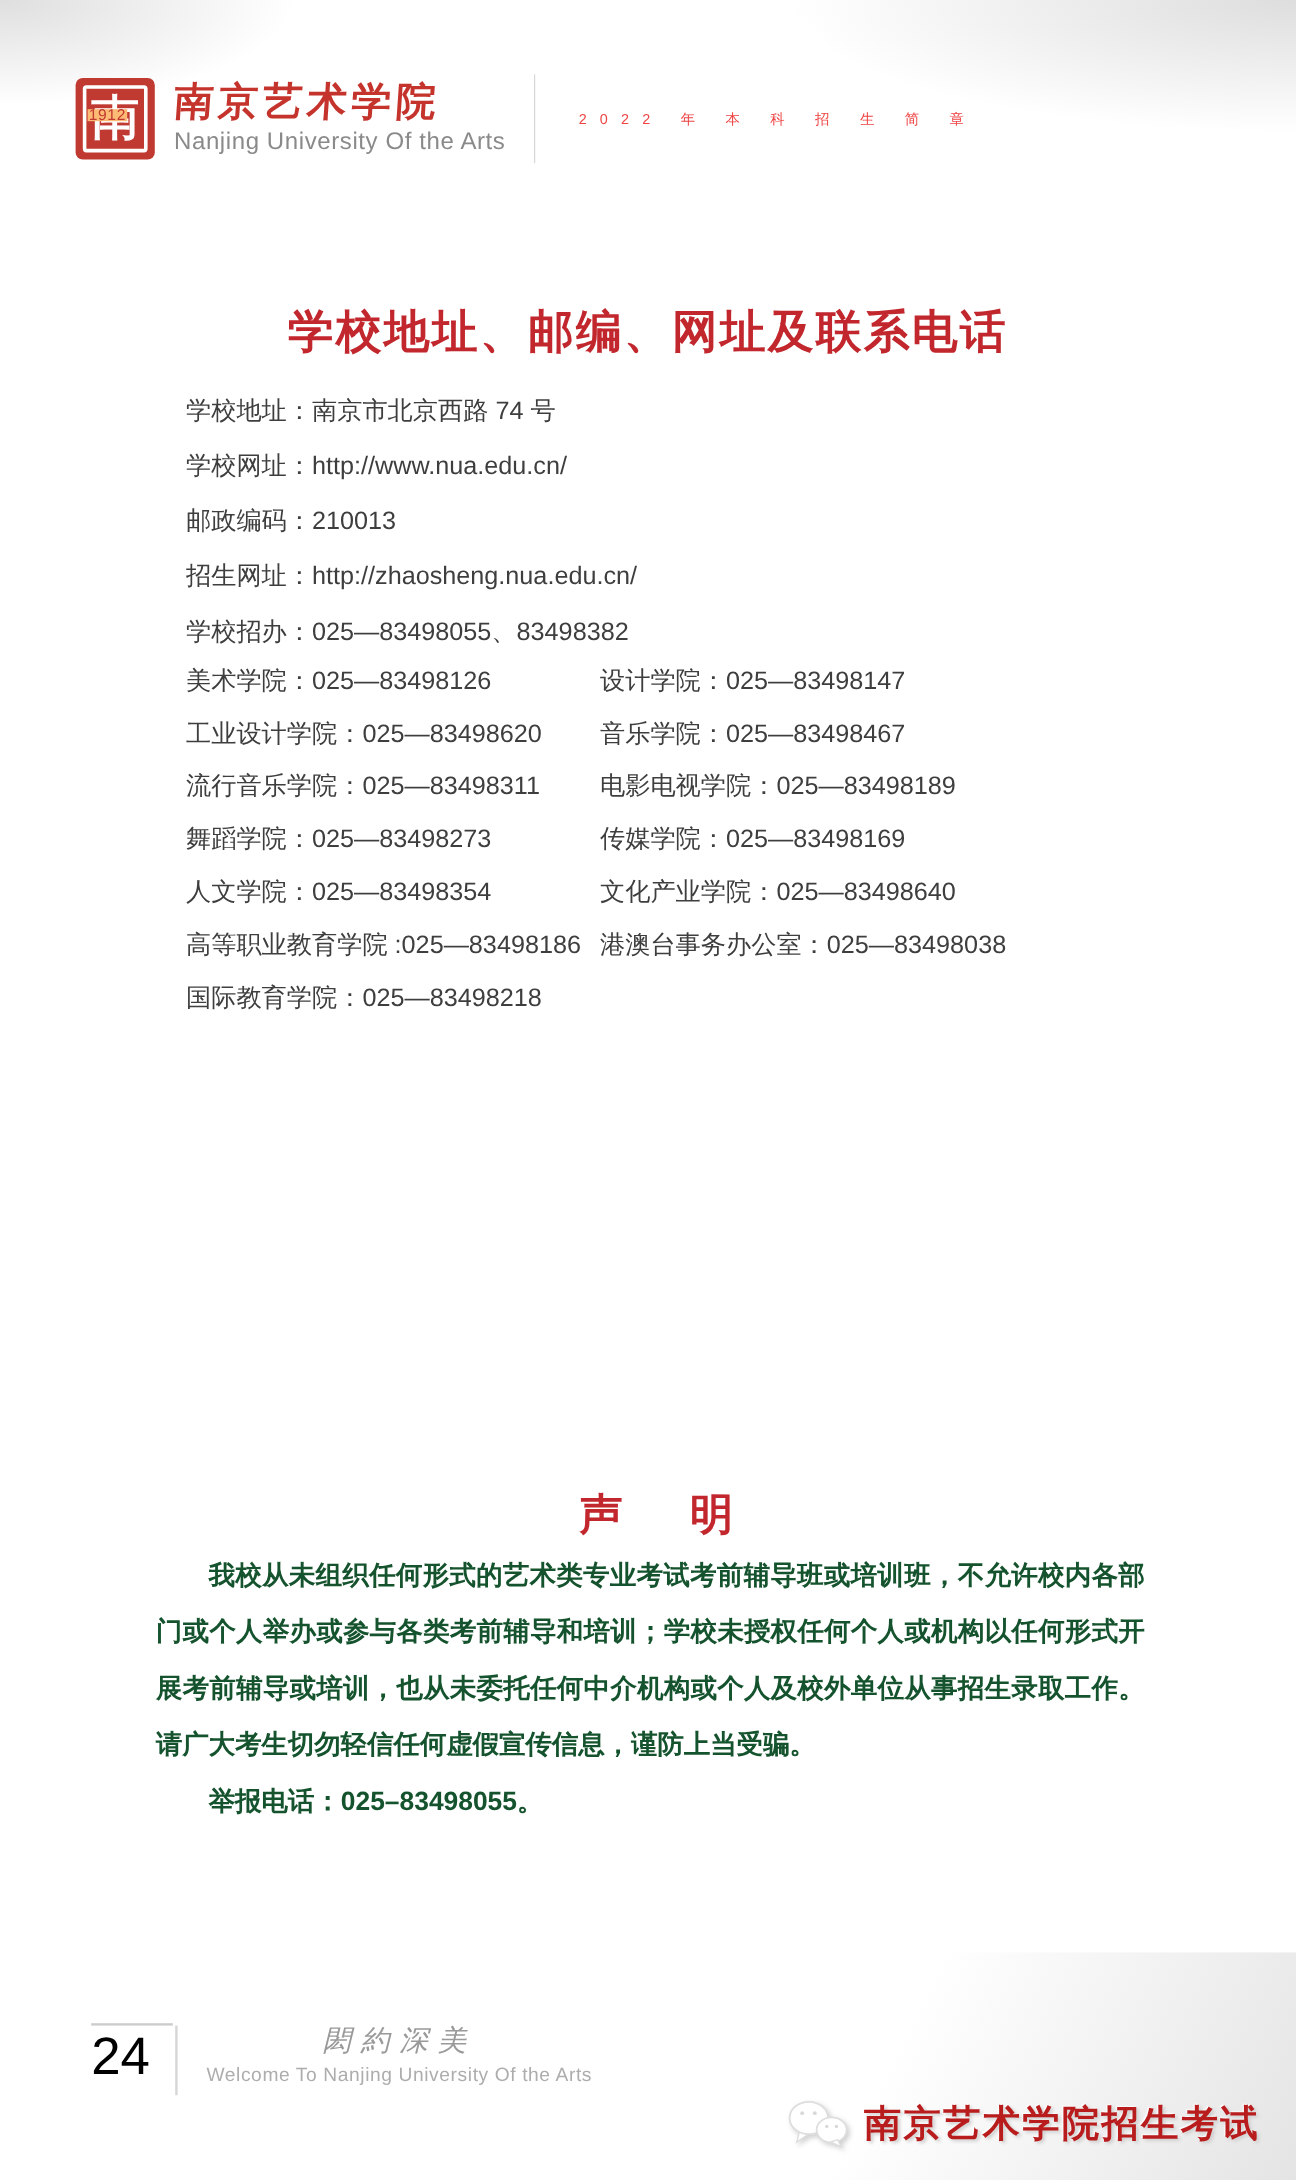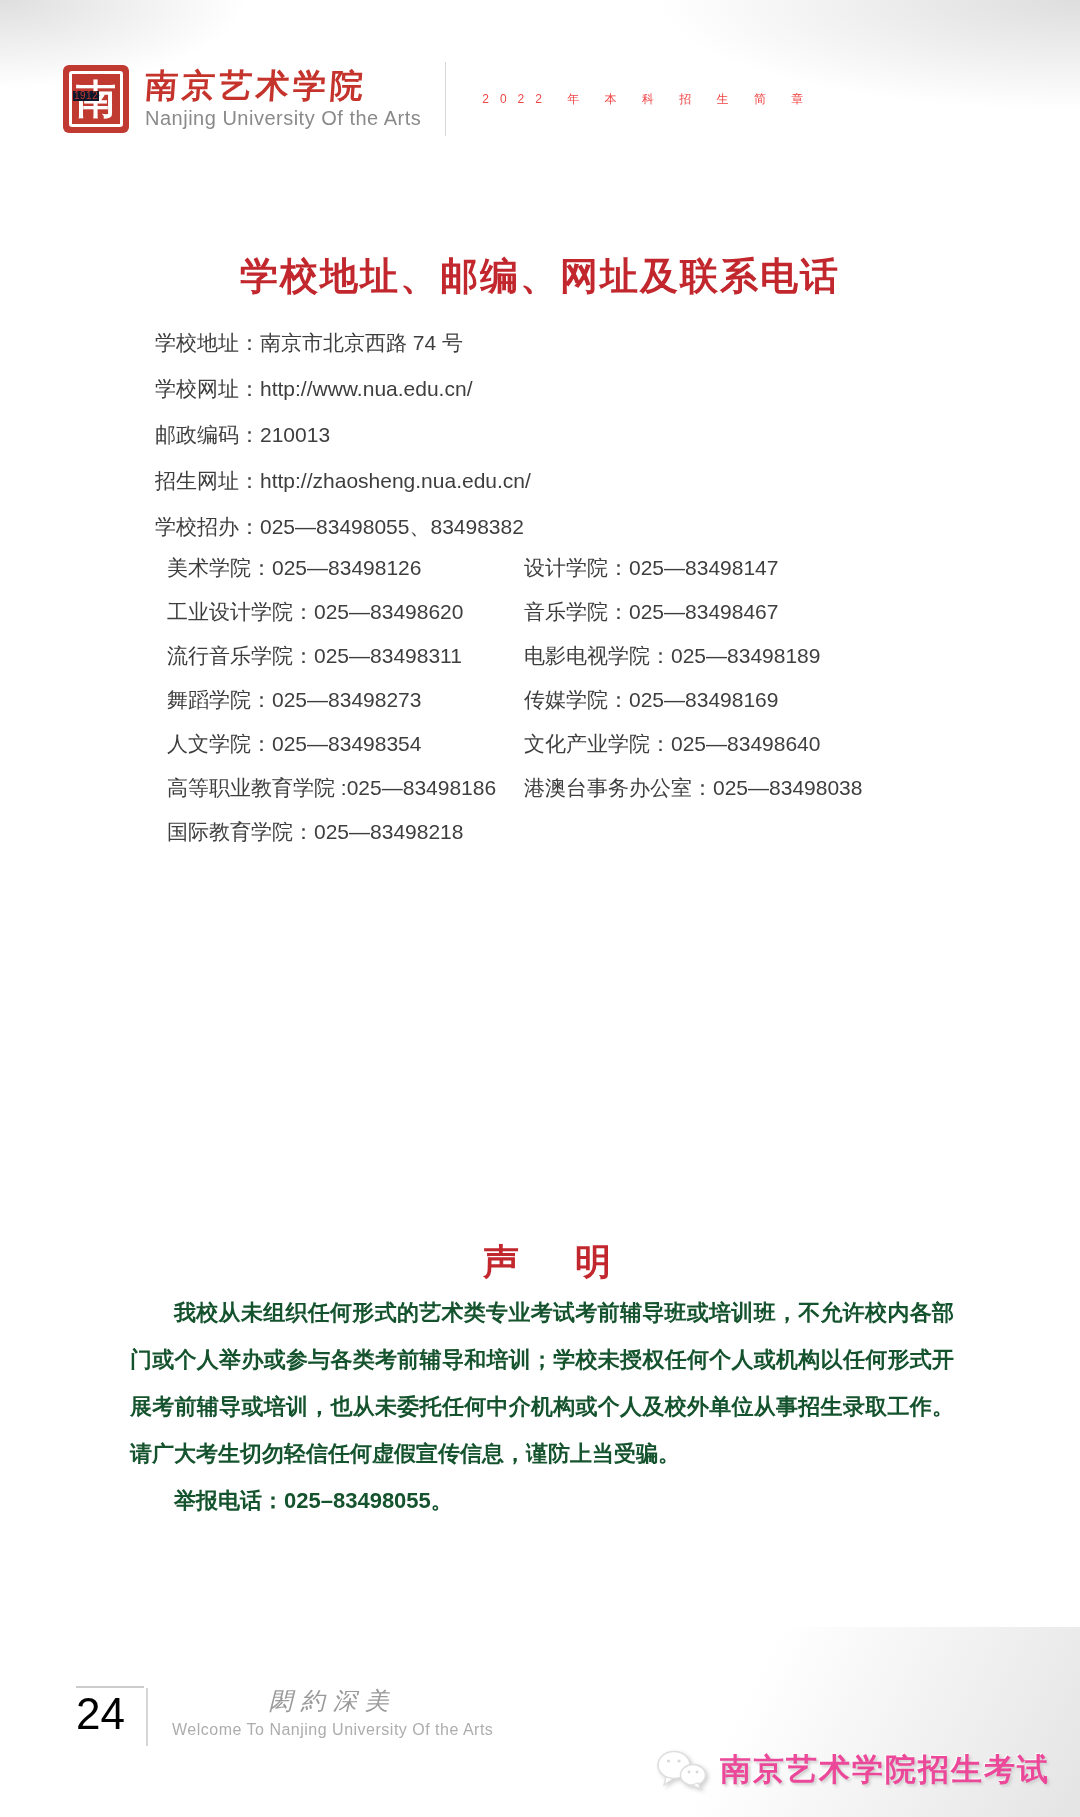--- a/index.html
+++ b/index.html
@@ -25,22 +25,22 @@
   .seal {
     width:66px; height:68px; background:#c13a31; border-radius:6px;
     position:relative; flex:0 0 auto;
   }
   .seal-frame {
     position:absolute; inset:6px; border:3px solid #ffffff; border-radius:3px;
     display:flex; align-items:center; justify-content:center;
   }
   .seal-glyph { color:#ffffff; font-size:40px; font-weight:bold; line-height:1; }
   .seal-year {
-    position:absolute; left:10px; top:26px; background:#0f172a; color:#c13a31;
-    font-size:10px; line-height:10px; padding:0 1px; letter-spacing:0.5px;
+    position:absolute; left:10px; top:26px; background:#fdba74; color:#c13a31;
+    font-size:13px; line-height:10px; padding:0 1px; letter-spacing:0.5px;
   }
   .univ-block { margin-left:16px; }
   .univ-cn {
     color:#c5342c; font-size:33px; font-weight:bold; letter-spacing:4px;
     font-family:"Liberation Serif", serif; transform:skewX(-4deg); line-height:1.1;
   }
   .univ-en { color:#8a8a8a; font-size:20px; margin-top:2px; letter-spacing:0.5px; }
   .header-divider { width:1px; height:74px; background:#d8d8d8; margin:0 26px 0 24px; }
   .brochure-title { font-size:12px; color:#ef4444; letter-spacing:11px; white-space:nowrap;margin-left:10px; }
 
@@ -53,21 +53,21 @@
   .statement-title { top:1208px; font-size:36px; letter-spacing:10px;padding-left:12px; }
 
   
   .info-lines { position:absolute; top:331px; left:155px; font-size:21px; }
   .info-line { margin-bottom:22px; line-height:24px; white-space:nowrap; }
   .info-label { }
   .info-value { }
 
   .dept-grid { position:absolute; top:556px; left:155px; width:880px; font-size:21px; }
   .dept-row { display:flex; margin-bottom:20px; line-height:24px; }
-  .dept-cell { white-space:nowrap;margin-left:12px; }
+  .dept-cell { white-space:nowrap; }
   .dept-left { width:345px; flex:0 0 auto; }
   .dept-right { flex:1; }
 
   
   .statement-body {
     position:absolute; top:1289px; left:130px; width:824px;
     font-size:22px; line-height:47px; font-weight:700; color:#14532d;
     text-align:justify;
   }
   .statement-paragraph { text-indent:2em; margin:0; }
@@ -83,21 +83,21 @@
   .footer-text { padding-top:2px;text-align:center; }
   .motto {
     font-size:24px; color:#9a9a9a; letter-spacing:8px;
     font-family:"Liberation Serif", serif; font-style:italic; line-height:1.1;
   }
   .welcome { font-size:16px; color:#adadad; margin-top:7px; letter-spacing:0.5px; }
 
   
   .watermark {
     position:absolute; right:30px; bottom:26px; display:flex; align-items:center;
-    color:#ec4899; font-size:31px; font-weight:bold; letter-spacing:2px;
+    color:#b91c1c; font-size:31px; font-weight:bold; letter-spacing:2px;
     text-shadow: 2px 2px 3px #cdcdcd, -1px -1px 1px #ffffff;
     white-space:nowrap;
   }
   .wechat-icon { margin-right:12px; display:inline-flex; filter: drop-shadow(2px 2px 2px #cfcfcf); }
 </style>
 </head>
 <body>
 
 <div class="page">
 

